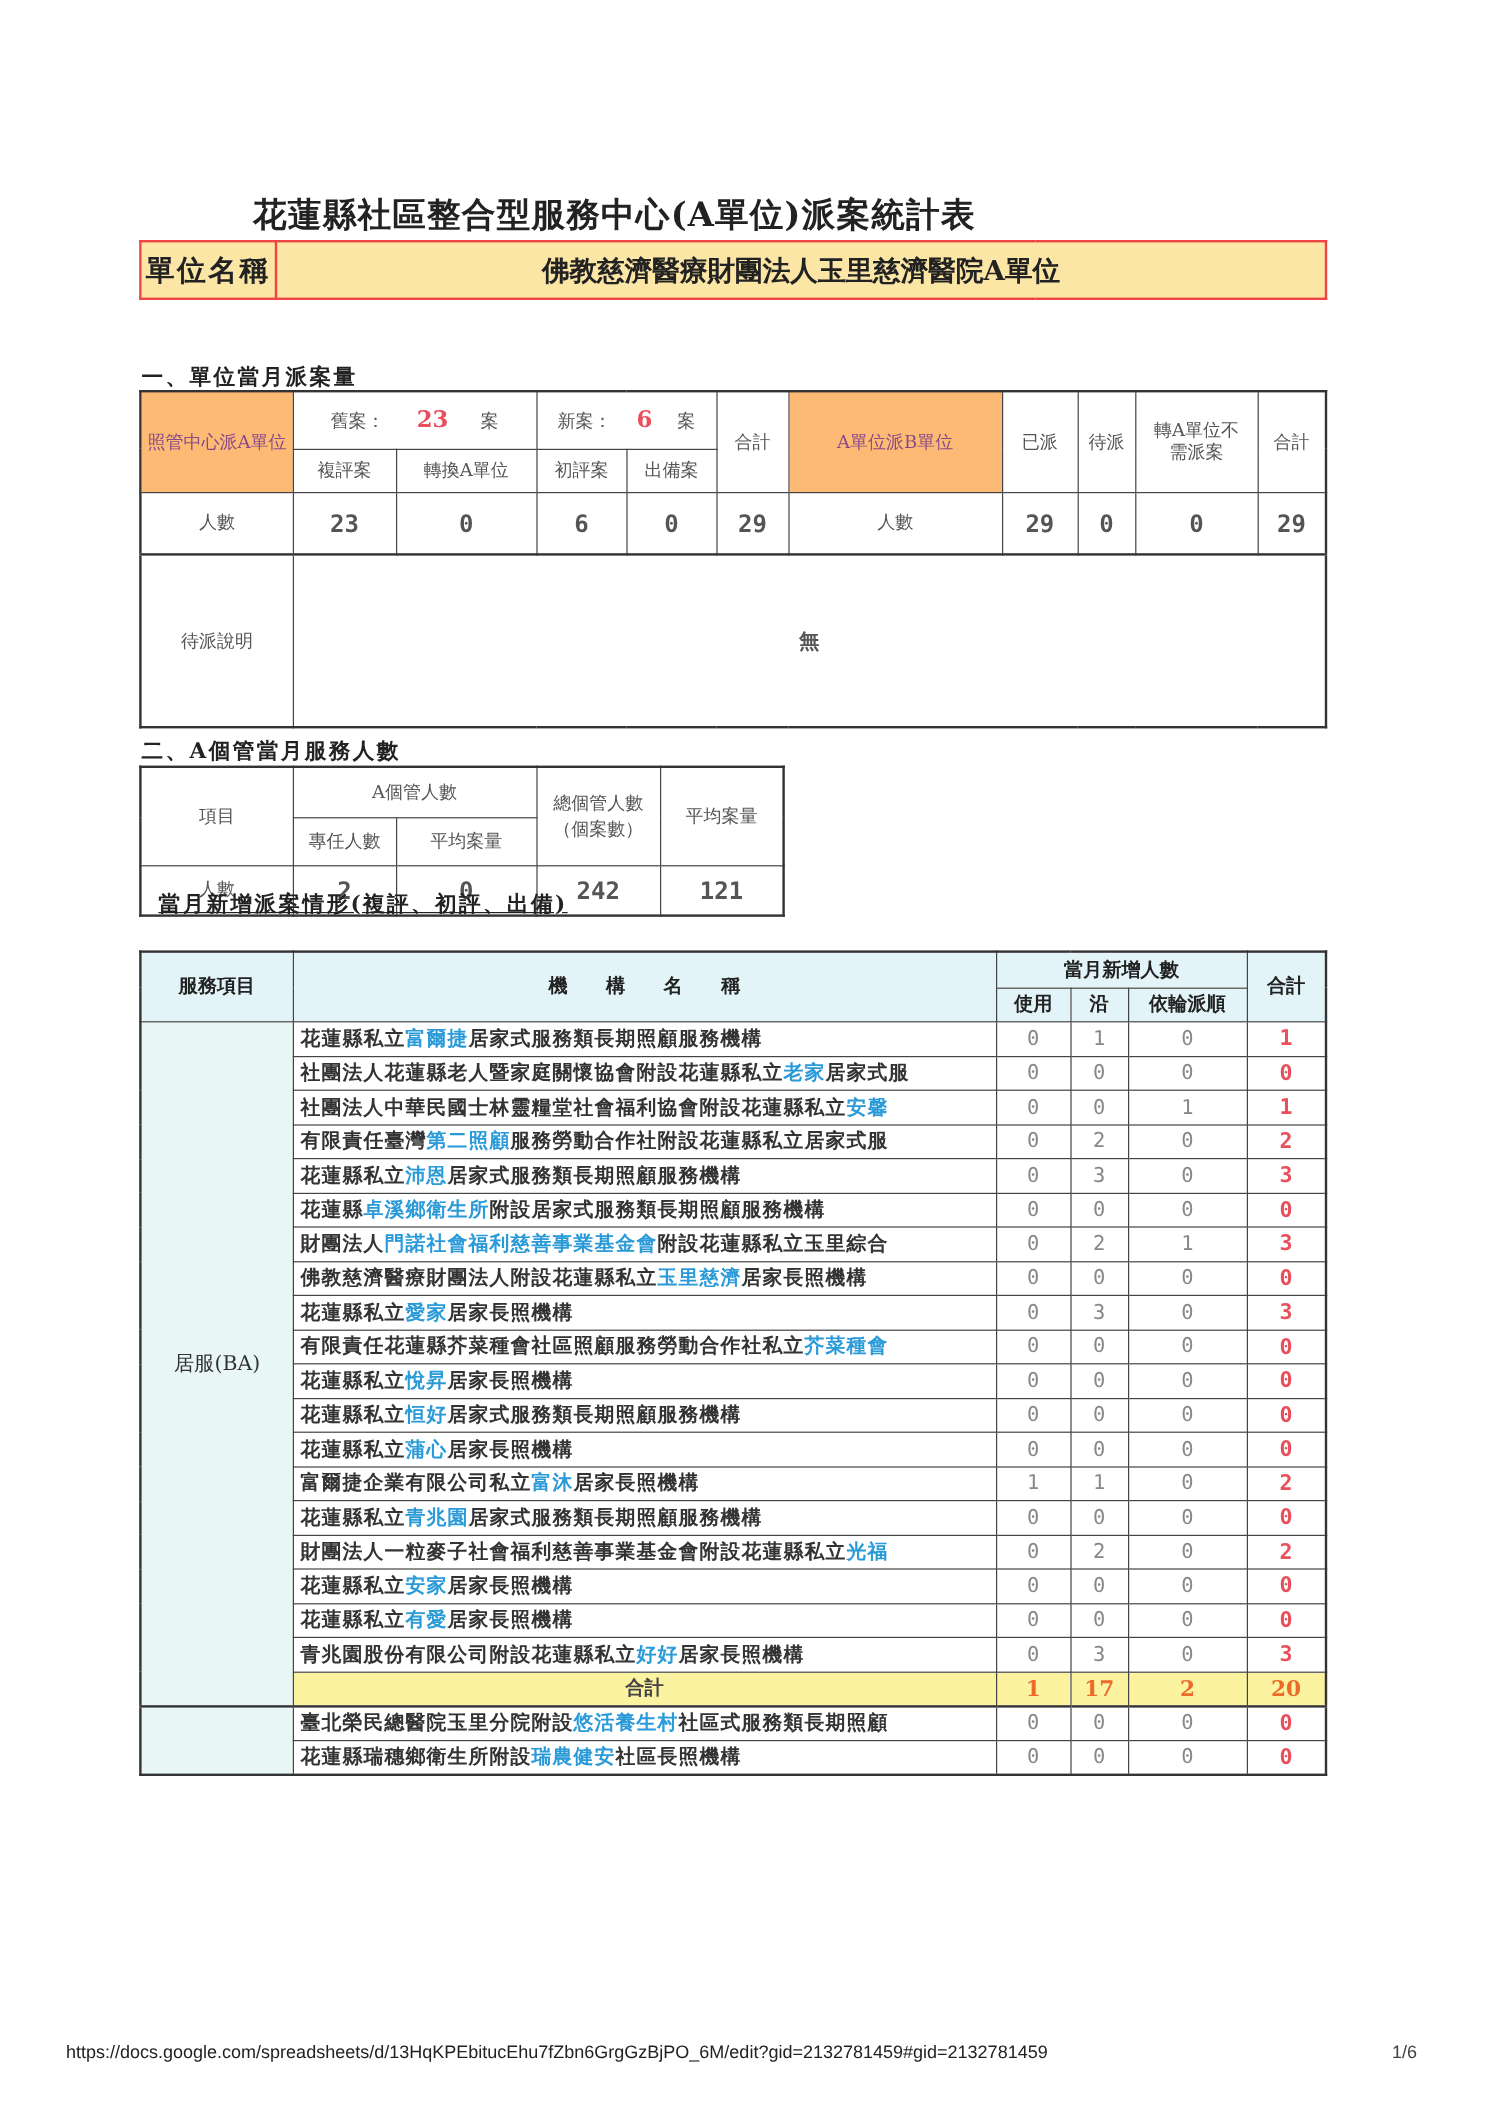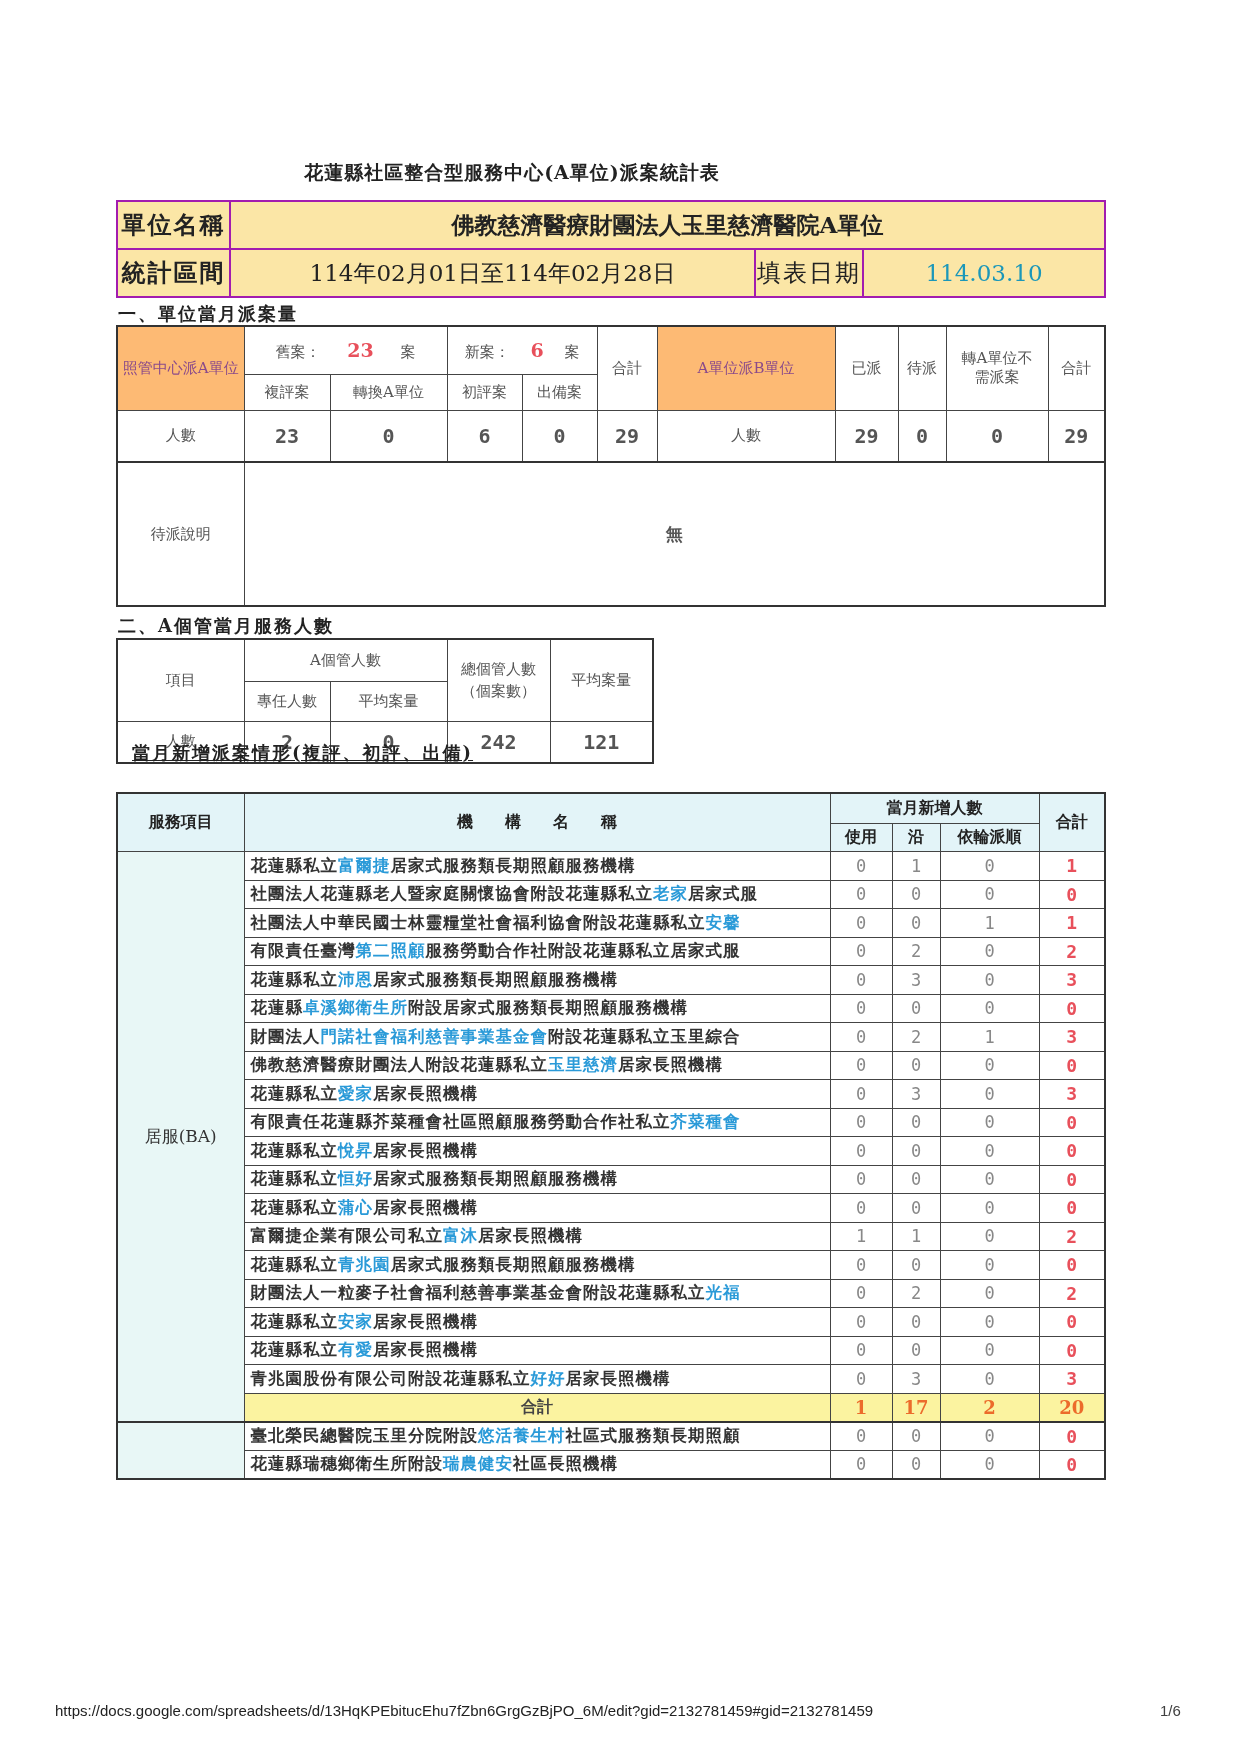--- a/index.html
+++ b/index.html
@@ -1,21 +1,21 @@
 <!DOCTYPE html>
 <html><head>
 <meta charset="utf-8">
 <style>
   * { box-sizing: border-box; margin: 0; padding: 0; }
   body { width: 1240px; height: 1754px; background: #fff; position: relative; font-family: "DejaVu Serif", "Liberation Serif", serif; color: #222; overflow: hidden; }
   table { border-collapse: collapse; table-layout: fixed; }
   td { border: 1px solid #444; text-align: center; vertical-align: middle; overflow: hidden; white-space: nowrap; }
-  .title { position: absolute; left: 0; width: 1024px; top: 160px; text-align: center; font-size: 19px; font-weight: bold; letter-spacing: 1px; }
+  .title { position: absolute; left: 0; width: 1024px; top: 160px; text-align: center; font-size: 28px; font-weight: bold; letter-spacing: 1px; }
   #t-head { position: absolute; left: 116px; top: 200px; width: 990px; border: 2px solid #333; }
-  #t-head td { background: #fbe6a6; border: 2px solid #a21caf; font-weight: bold; font-size: 23px; height: 48px; }
+  #t-head td { background: #fbe6a6; border: 2px solid #ef4444; font-weight: bold; font-size: 23px; height: 48px; }
   #t-head .lbl { font-size: 24px; letter-spacing: 2px; }
   .teal { color: #1b97b9; }
   .blue { color: #2a9ad8; font-weight: bold; }
   .red { color: #e8505b; font-weight: bold; }
   .orange { color: #ec6b2b; font-weight: bold; }
   .sec { position: absolute; left: 118px; font-size: 18px; font-weight: bold; letter-spacing: 2px; }
   #t-s1 { position: absolute; left: 116px; top: 325px; width: 990px; border: 2px solid #333; }
   #t-s1 td { font-size: 15px; color: #555; }
   #t-s1 .pink { background: #fdba74; color: #8a4a8a; }
   #t-s1 .num { font-size: 20px; font-family: "DejaVu Sans Mono", "Liberation Mono", monospace; }
@@ -43,26 +43,20 @@
   <colgroup>
       <col style="width:113px">
       <col style="width:525px">
       <col style="width:108px">
       <col>
     </colgroup>
   <tbody>
       <tr>
     <td class="lbl">單位名稱</td>
     <td colspan="3">佛教慈濟醫療財團法人玉里慈濟醫院A單位</td>
-  </tr>
-  <tr>
-    <td class="lbl">統計區間</td>
-    <td style="font-weight:normal;">114年02月01日至114年02月28日</td>
-    <td class="lbl" style="font-weight:normal;">填表日期</td>
-    <td class="teal" style="font-weight:normal;">114.03.10</td>
   </tr>
 </tbody>
   </table>
 
 <div class="sec" style="top:302px;">一、單位當月派案量</div>
 
 <table id="t-s1">
   <colgroup>
     <col style="width:127px">
       <col style="width:86px">

